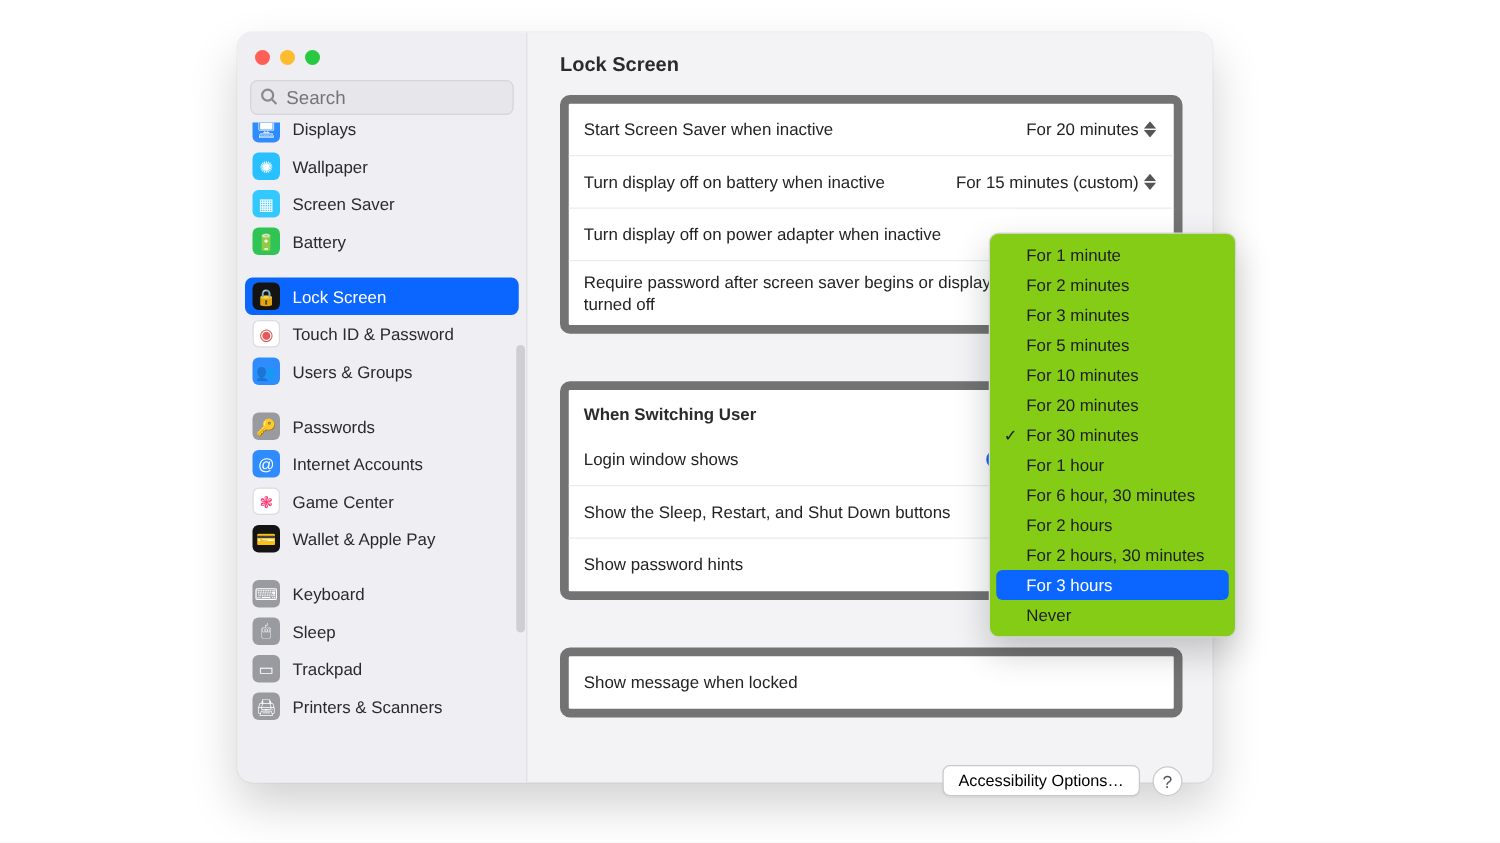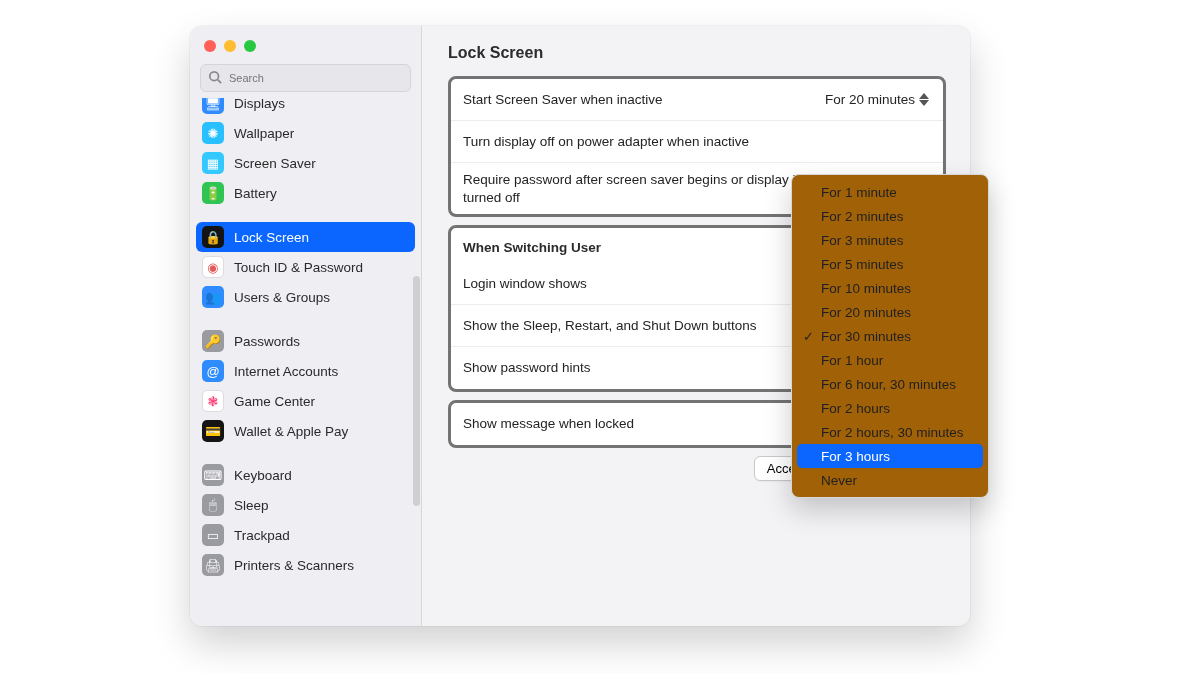--- a/index.html
+++ b/index.html
@@ -49,21 +49,21 @@
     margin: 0 10px 6px 10px;
     position: relative;
   }
   .search {
     width: 100%;
     height: 28px;
     border-radius: 6px;
     border: 1px solid #d5d4d8;
     background: #e7e6ea;
     padding: 0 8px 0 28px;
-    font-size: 11px;
+    font-size: 15px;
     color: #b91c1c;
     outline: none;
   }
   .search-icon {
     position: absolute; left: 8px; top: 6px;
     width: 14px; height: 14px; color:#8a8a8d;
   }
   .side-list {
     flex: 1;
     overflow: hidden;
@@ -111,23 +111,23 @@
     color: #2b2b2d;
     position: relative;
   }
   .page-title {
     font-size: 16px;
     font-weight: 700;
     margin-bottom: 14px;
   }
   .card {
     background:#ffffff;
-    border: 3px solid #737373;
+    border: 7px solid #737373;
     border-radius: 8px;
-    margin-bottom: 8px;
+    margin-bottom: 38px;
   }
   .row {
     display:flex;
     align-items:center;
     justify-content:space-between;
     min-height: 42px;
     padding: 8px 12px;
     border-bottom: 1px solid #ececee;
     gap: 10px;
   }
@@ -181,23 +181,23 @@
     width:24px; height:24px; border-radius:50%;
     background:#fff; border:1px solid #c9c9cd;
     display:flex; align-items:center; justify-content:center;
     font-size:14px; color:#555;
   }
 
   
   .popup {
     position:absolute;
     left: 601px;
-    top: 148px;
+    top: 160px;
     width: 198px;
-    background:#a16207;
+    background:#84cc16;
     border:1px solid #d7d6da;
     border-radius:8px;
     box-shadow: 0 12px 28px rgba(0,0,0,0.20);
     padding: 5px;
     z-index: 50;
     font-size:13.5px;
   }
   .popup-item {
     display:flex; align-items:center;
     height:24px;
@@ -305,20 +305,34 @@
   </div>
 
   <div class="main">
     <div class="page-title">Lock Screen</div>
 
     <div class="card">
       <div class="row">
         <div class="row-label">Start Screen Saver when inactive</div>
         <div class="value">
           <span>For 20 minutes</span>
+          <span class="stepper">
+            <svg viewBox="0 0 10 6">
+                <path d="M0 6 L5 0 L10 6 Z"></path>
+              </svg>
+            <svg viewBox="0 0 10 6">
+                <path d="M0 0 L5 6 L10 0 Z"></path>
+              </svg>
+          </span>
+        </div>
+      </div>
+      <div class="row">
+        <div class="row-label">Turn display off on battery when inactive</div>
+        <div class="value">
+          <span>For 15 minutes (custom)</span>
           <span class="stepper">
             <svg viewBox="0 0 10 6">
                 <path d="M0 6 L5 0 L10 6 Z"></path>
               </svg>
             <svg viewBox="0 0 10 6">
                 <path d="M0 0 L5 6 L10 0 Z"></path>
               </svg>
           </span>
         </div>
       </div>

